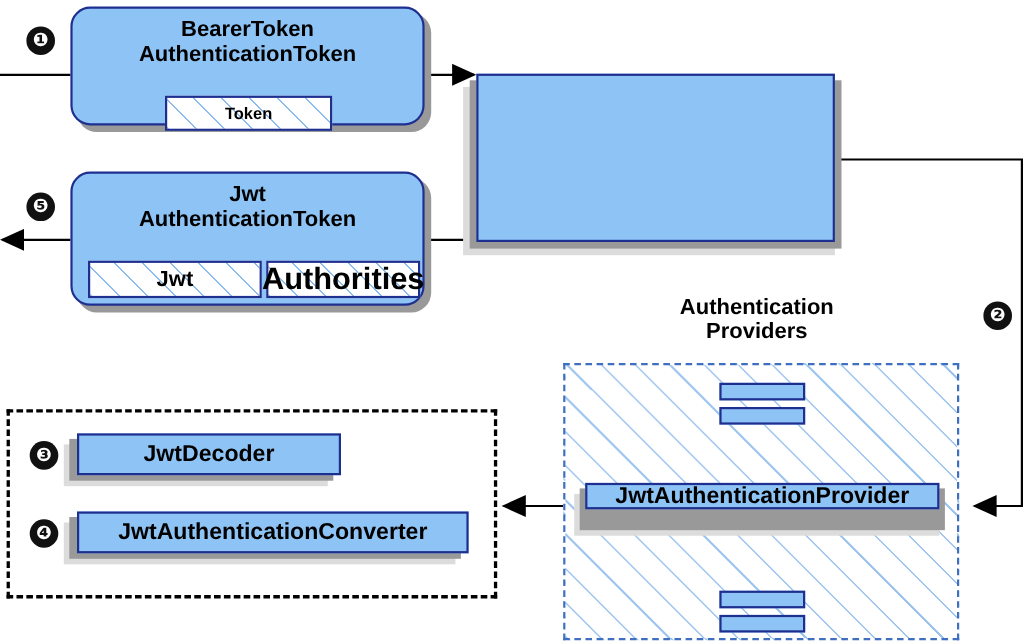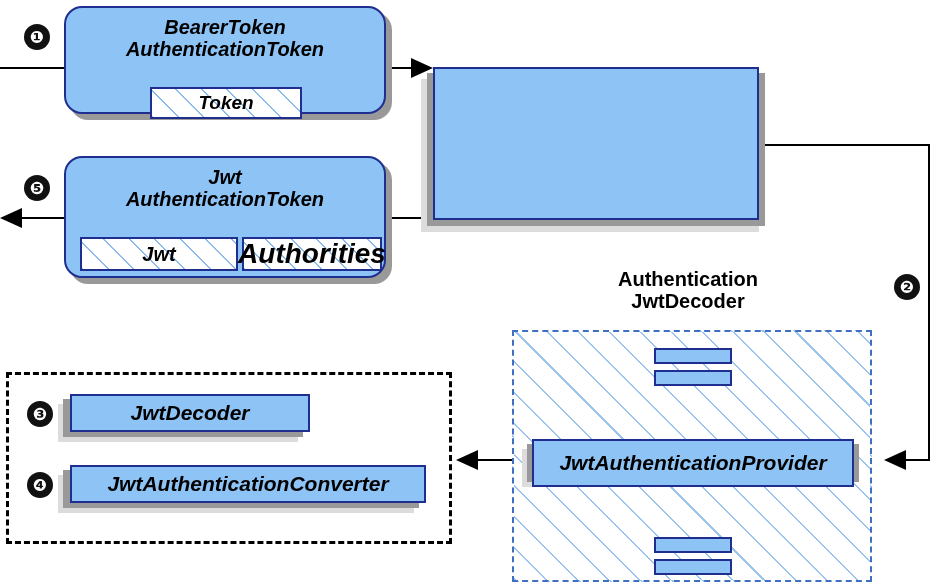--- a/index.html
+++ b/index.html
@@ -31,21 +31,20 @@
   .node {
     background: #8ec4f5;
     border: 2px solid #1f2f8f;
     box-sizing: border-box;
     display: flex;
     flex-direction: column;
     align-items: center;
     justify-content: flex-start;
     color: #000000;
     font-weight: bold;
-    font-style: italic;
   }
   .node-rounded {
     border-radius: 18px;
   }
   .node-title {
     text-align: center;
     line-height: 1.12;
     font-weight: bold;
     color: #000;
     white-space: pre-line;
@@ -158,21 +157,21 @@
 
     <line x1="692" y1="388" x2="692" y2="438" stroke="#000" stroke-width="5" marker-start="url(#arrUp)" marker-end="url(#arrUp)"></line>
 
     <line x1="692" y1="487" x2="692" y2="533" stroke="#000" stroke-width="5" marker-start="url(#arrUp)" marker-end="url(#arrUp)"></line>
   </svg>
 
   <div class="abs shadow-dark node-rounded" style="left:70px; top:12px; width:322px; height:108px; border-radius:18px;"></div>
   <div class="abs node node-rounded" style="left:64px; top:6px; width:322px; height:108px; padding-top:8px;">
     <div class="node-title" style="font-size:20px;">BearerToken
 AuthenticationToken</div>
-    <div class="hatch-white" style="position:absolute; left:84px; top:79px; width:152px; height:32px; font-size:19px;">
+    <div class="hatch-white" style="position:absolute; left:84px; top:79px; width:152px; height:32px; font-size:15px;">
       <span>Token</span>
     </div>
   </div>
   <div class="abs badge" style="left:24px; top:24px; width:26px; height:26px; font-size:17px;">
     <span>❶</span>
   </div>
 
   <div class="abs shadow-dark node-rounded" style="left:70px; top:162px; width:322px; height:122px; border-radius:18px;"></div>
   <div class="abs node node-rounded" style="left:64px; top:156px; width:322px; height:122px; padding-top:8px;">
     <div class="node-title" style="font-size:20px;">Jwt
@@ -191,30 +190,30 @@
   <div class="abs shadow-light" style="left:421px; top:79px; width:338px; height:153px;"></div>
   <div class="abs shadow-dark" style="left:427px; top:73px; width:338px; height:153px;"></div>
   <div class="abs node" style="left:433px; top:67px; width:326px; height:153px; padding-top:16px;">
   </div>
 
   <div class="abs badge" style="left:894px; top:274px; width:26px; height:26px; font-size:17px;">
     <span>❷</span>
   </div>
 
   <div class="abs heading" style="left:572px; top:268px; width:232px; font-size:20px;">Authentication
-JwtDecoder</div>
+Providers</div>
 
   <div class="abs dashed-blue" style="left:512px; top:330px; width:360px; height:252px;"></div>
 
   <div class="abs mini-bar" style="left:654px; top:348px; width:78px; height:16px;"></div>
   <div class="abs mini-bar" style="left:654px; top:370px; width:78px; height:16px;"></div>
 
   <div class="abs shadow-light" style="left:522px; top:449px; width:332px; height:38px;"></div>
   <div class="abs shadow-dark" style="left:527px; top:444px; width:332px; height:38px;"></div>
-  <div class="abs node" style="left:532px; top:439px; width:322px; height:48px; justify-content:center; font-size:21px;">
+  <div class="abs node" style="left:532px; top:439px; width:322px; height:24px; justify-content:center; font-size:21px;">
     <span style="line-height:36px;">JwtAuthenticationProvider</span>
   </div>
 
   <div class="abs mini-bar" style="left:654px; top:537px; width:78px; height:16px;"></div>
   <div class="abs mini-bar" style="left:654px; top:559px; width:78px; height:16px;"></div>
 
   <div class="abs dashed-black" style="left:6px; top:372px; width:446px; height:172px;"></div>
 
   <div class="abs shadow-light" style="left:58px; top:404px; width:240px; height:38px;"></div>
   <div class="abs shadow-dark" style="left:63px; top:399px; width:240px; height:38px;"></div>

